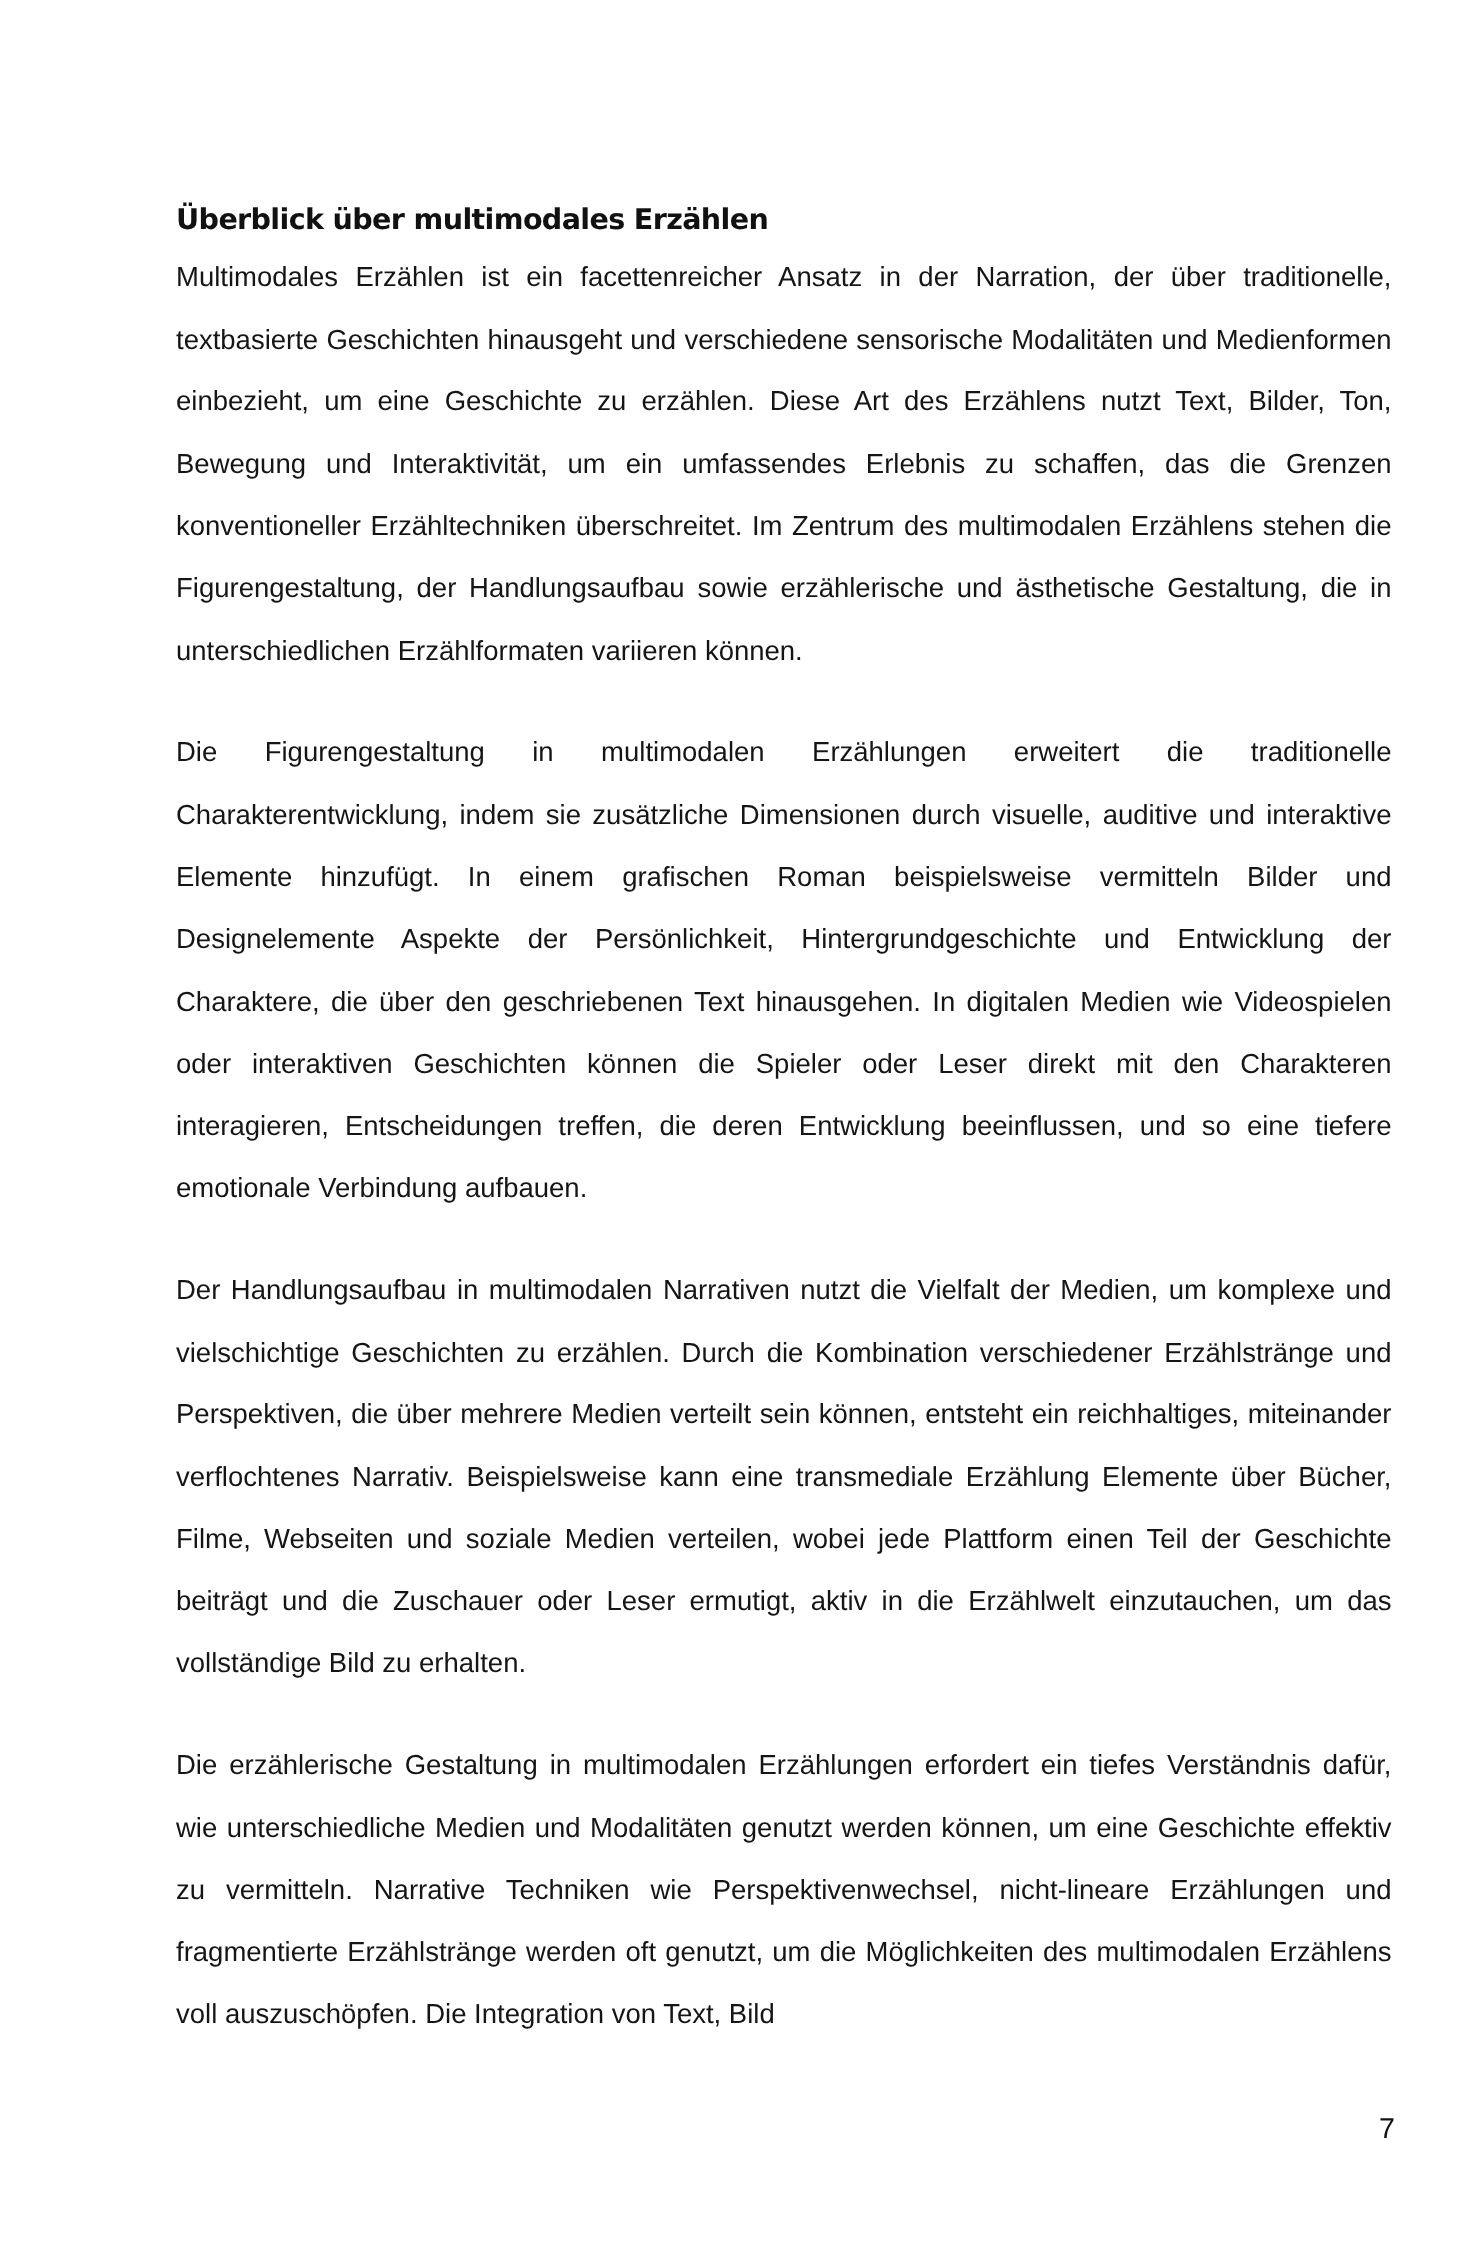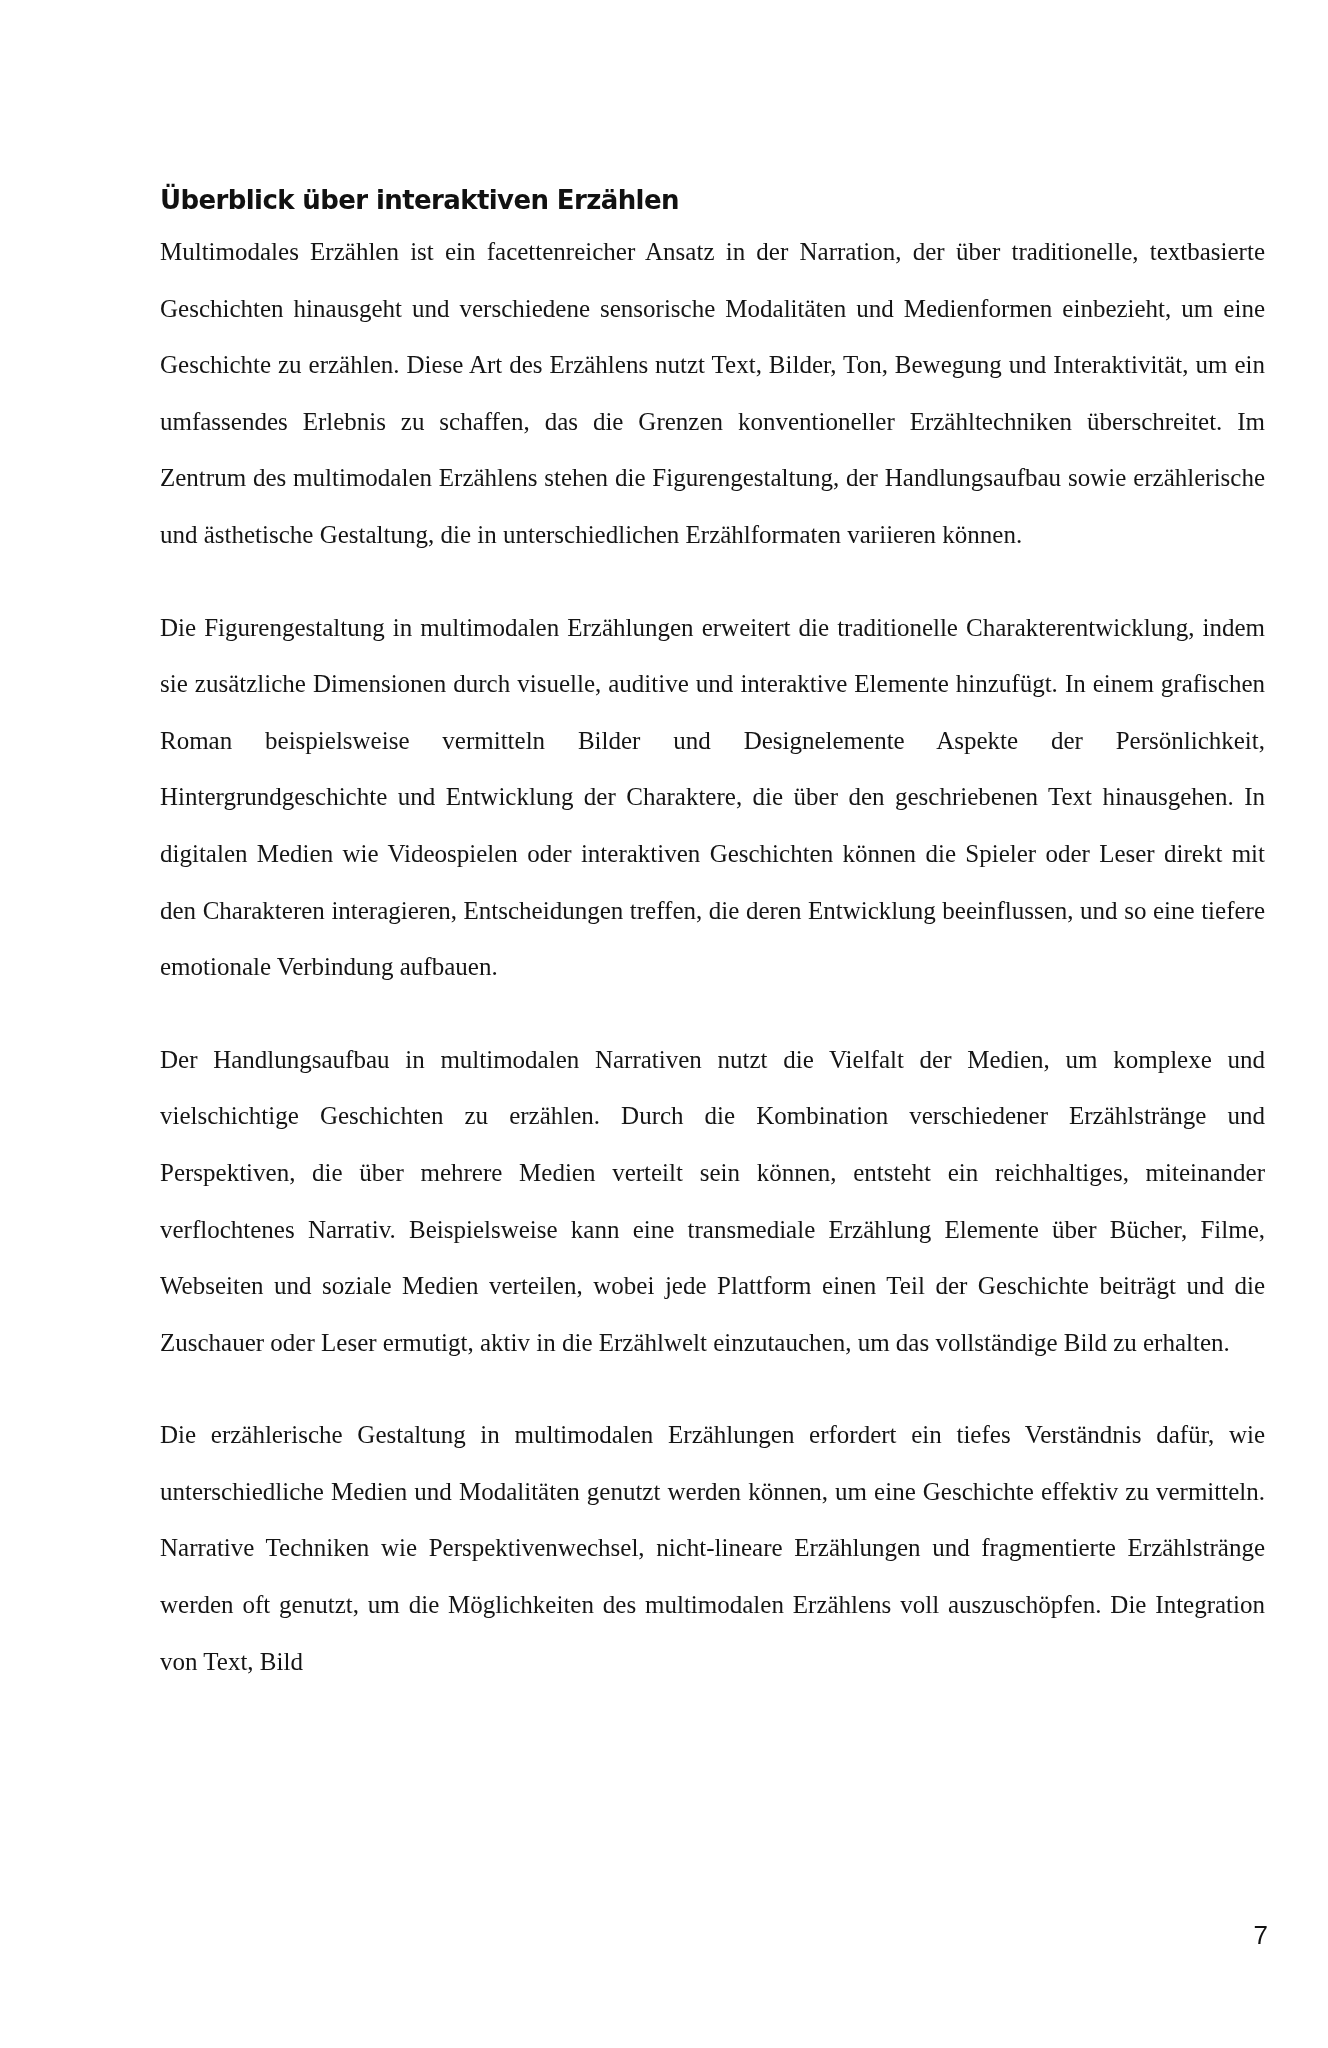--- a/index.html
+++ b/index.html
@@ -30,21 +30,21 @@
     .heading {
       font-family: "DejaVu Sans", sans-serif;
       font-weight: bold;
       font-size: 26px;
       line-height: 40px;
       margin: 0 0 4px 0;
       letter-spacing: -0.6px;
       color: #111111;
     }
     .para {
-      font-family: Liberation Serif, serif;
+      font-family: Liberation Sans, sans-serif;
       font-size: 25px;
       line-height: 56.6px;
       text-align: justify;
       margin: 0 0 36px 0;
       color: #151515;
     }
     .para.first { margin-top: 0; }
     .page-number {
       position: absolute;
       left: 1238px;
@@ -55,20 +55,20 @@
       font-size: 26px;
       line-height: 34px;
       color: #111111;
     }
   </style>
 </head>
 <body>
 
 <div class="page">
   <div class="content">
-    <h1 class="heading">Überblick über interaktiven Erzählen</h1>
+    <h1 class="heading">Überblick über multimodales Erzählen</h1>
     <p class="para first">Multimodales Erzählen ist ein facettenreicher Ansatz in der Narration, der über traditionelle, textbasierte Geschichten hinausgeht und verschiedene sensorische Modalitäten und Medienformen einbezieht, um eine Geschichte zu erzählen. Diese Art des Erzählens nutzt Text, Bilder, Ton, Bewegung und Interaktivität, um ein umfassendes Erlebnis zu schaffen, das die Grenzen konventioneller Erzähltechniken überschreitet. Im Zentrum des multimodalen Erzählens stehen die Figurengestaltung, der Handlungsaufbau sowie erzählerische und ästhetische Gestaltung, die in unterschiedlichen Erzählformaten variieren können.</p>
     <p class="para">Die Figurengestaltung in multimodalen Erzählungen erweitert die traditionelle Charakterentwicklung, indem sie zusätzliche Dimensionen durch visuelle, auditive und interaktive Elemente hinzufügt. In einem grafischen Roman beispielsweise vermitteln Bilder und Designelemente Aspekte der Persönlichkeit, Hintergrundgeschichte und Entwicklung der Charaktere, die über den geschriebenen Text hinausgehen. In digitalen Medien wie Videospielen oder interaktiven Geschichten können die Spieler oder Leser direkt mit den Charakteren interagieren, Entscheidungen treffen, die deren Entwicklung beeinflussen, und so eine tiefere emotionale Verbindung aufbauen.</p>
     <p class="para">Der Handlungsaufbau in multimodalen Narrativen nutzt die Vielfalt der Medien, um komplexe und vielschichtige Geschichten zu erzählen. Durch die Kombination verschiedener Erzählstränge und Perspektiven, die über mehrere Medien verteilt sein können, entsteht ein reichhaltiges, miteinander verflochtenes Narrativ. Beispielsweise kann eine transmediale Erzählung Elemente über Bücher, Filme, Webseiten und soziale Medien verteilen, wobei jede Plattform einen Teil der Geschichte beiträgt und die Zuschauer oder Leser ermutigt, aktiv in die Erzählwelt einzutauchen, um das vollständige Bild zu erhalten.</p>
     <p class="para">Die erzählerische Gestaltung in multimodalen Erzählungen erfordert ein tiefes Verständnis dafür, wie unterschiedliche Medien und Modalitäten genutzt werden können, um eine Geschichte effektiv zu vermitteln. Narrative Techniken wie Perspektivenwechsel, nicht-lineare Erzählungen und fragmentierte Erzählstränge werden oft genutzt, um die Möglichkeiten des multimodalen Erzählens voll auszuschöpfen. Die Integration von Text, Bild</p>
   </div>
   <div class="page-number">7</div>
 </div>
 
 </body></html>

